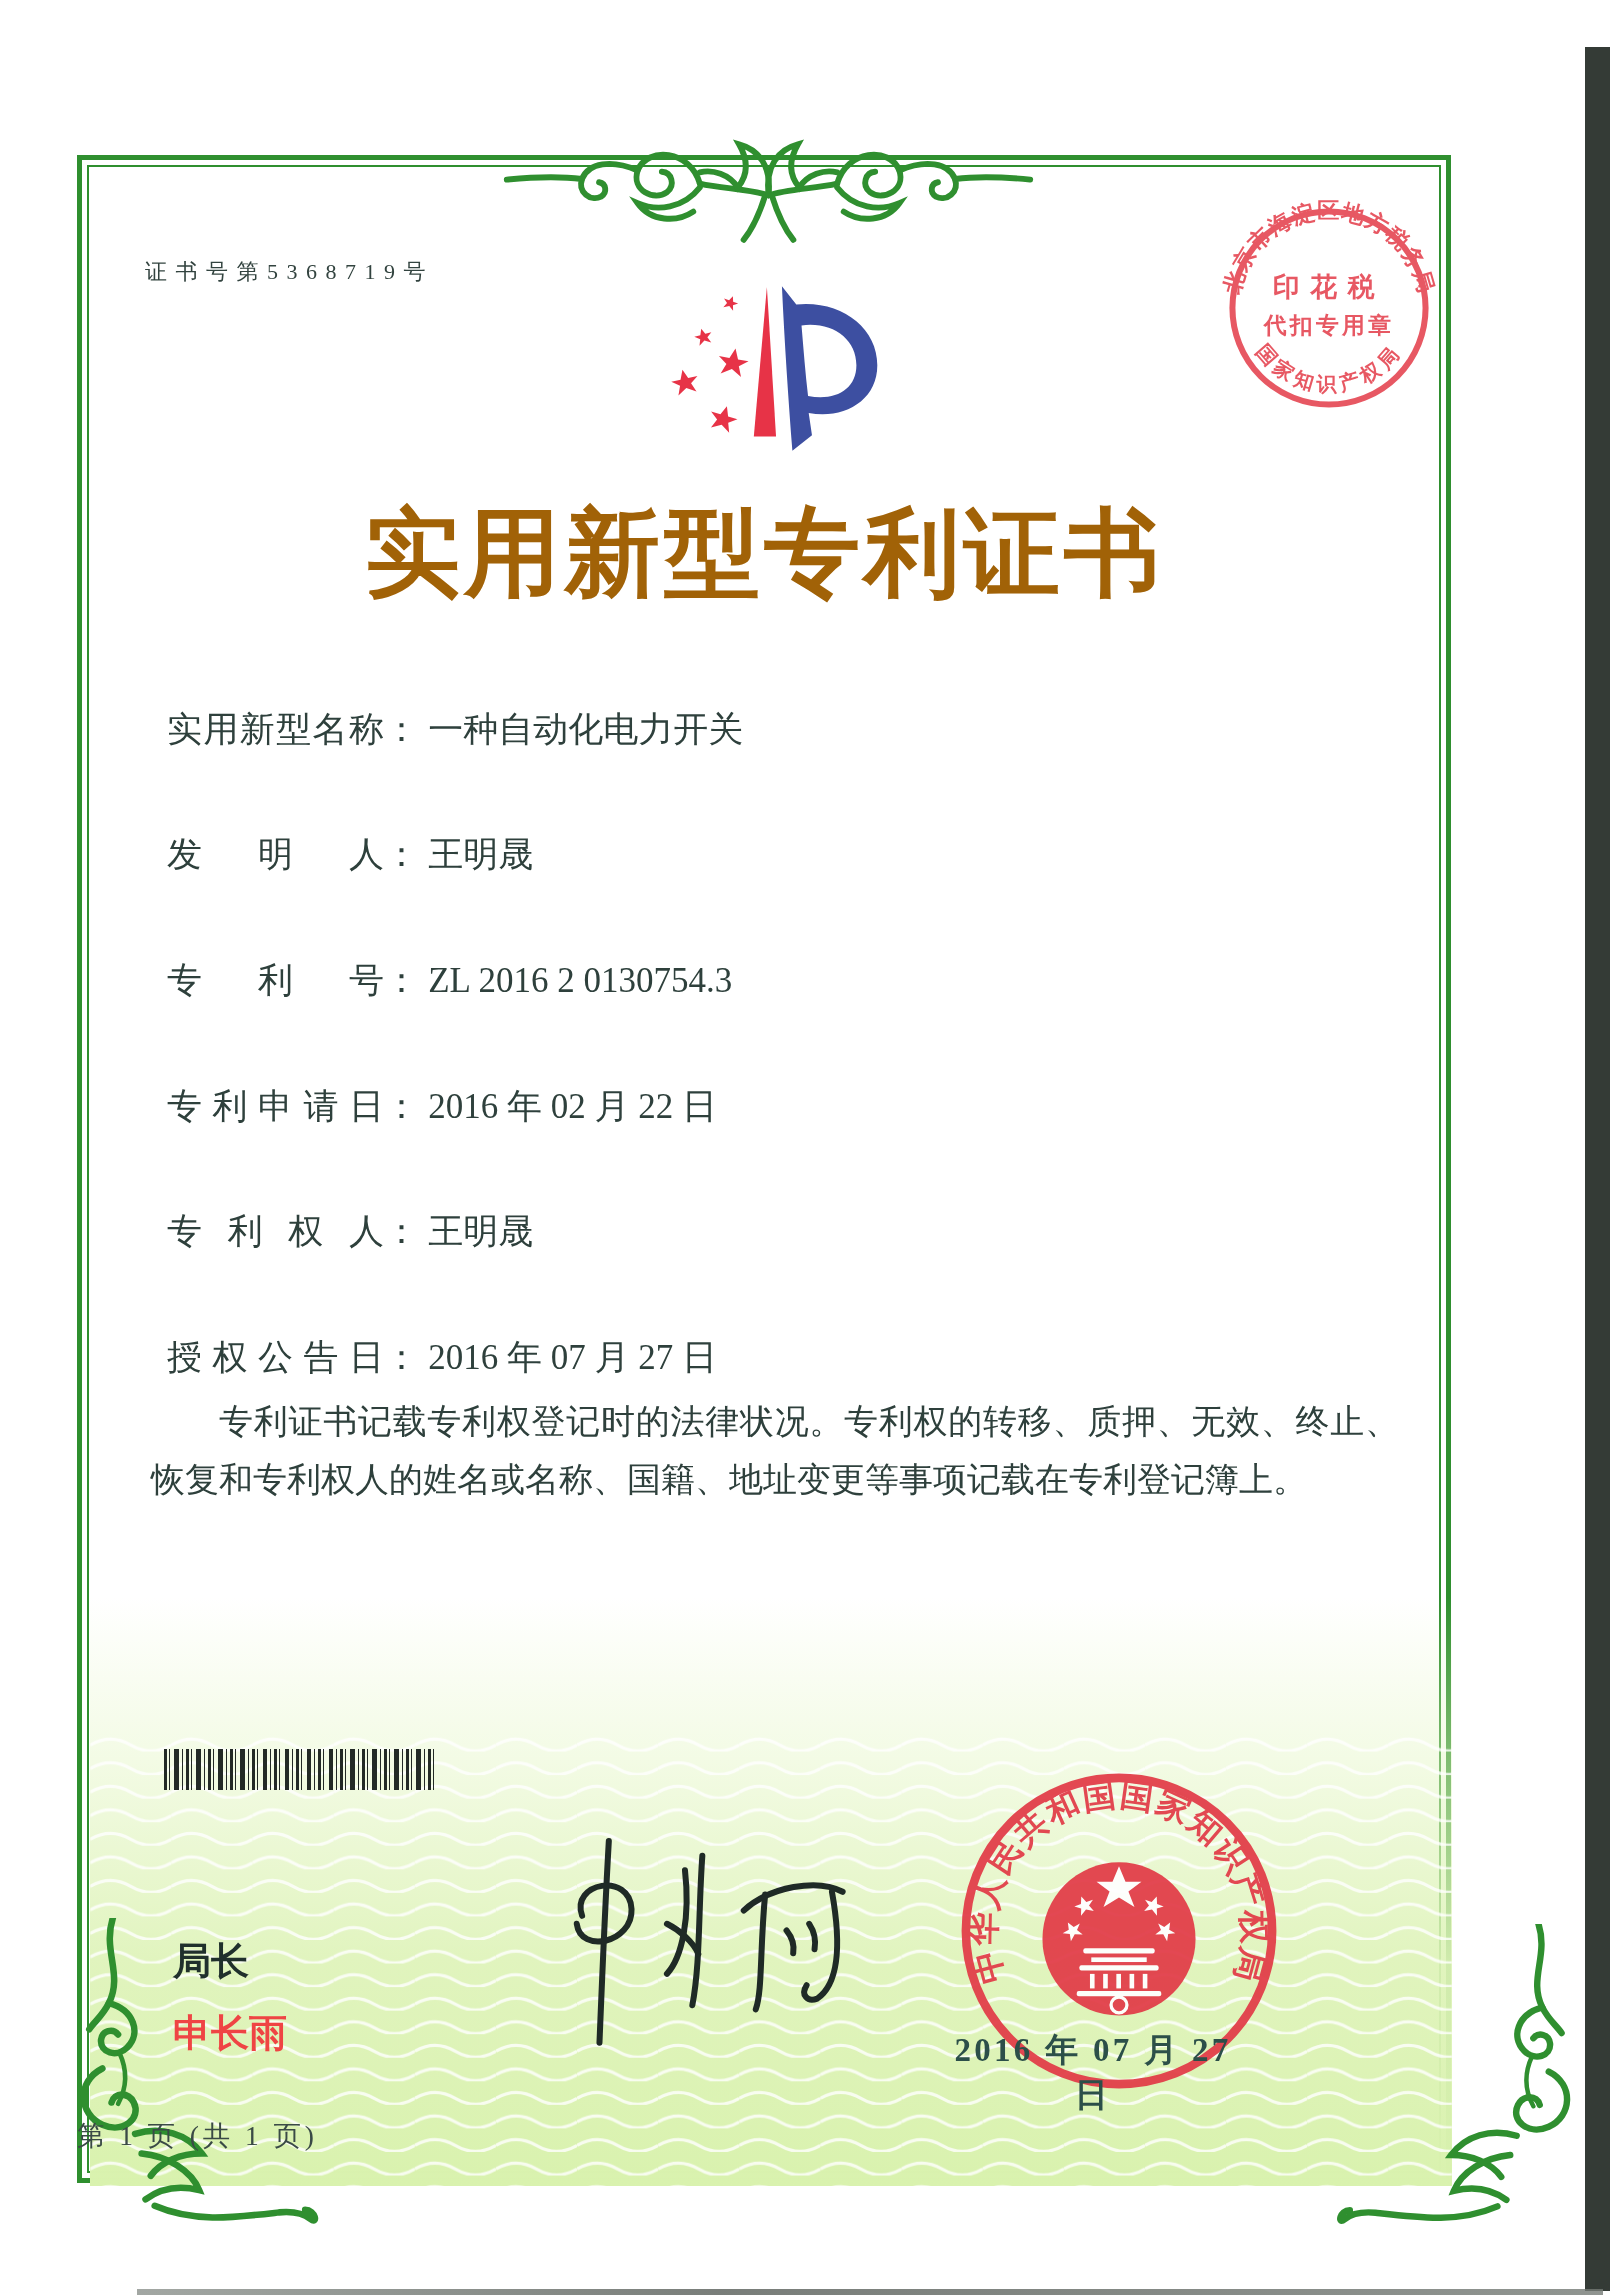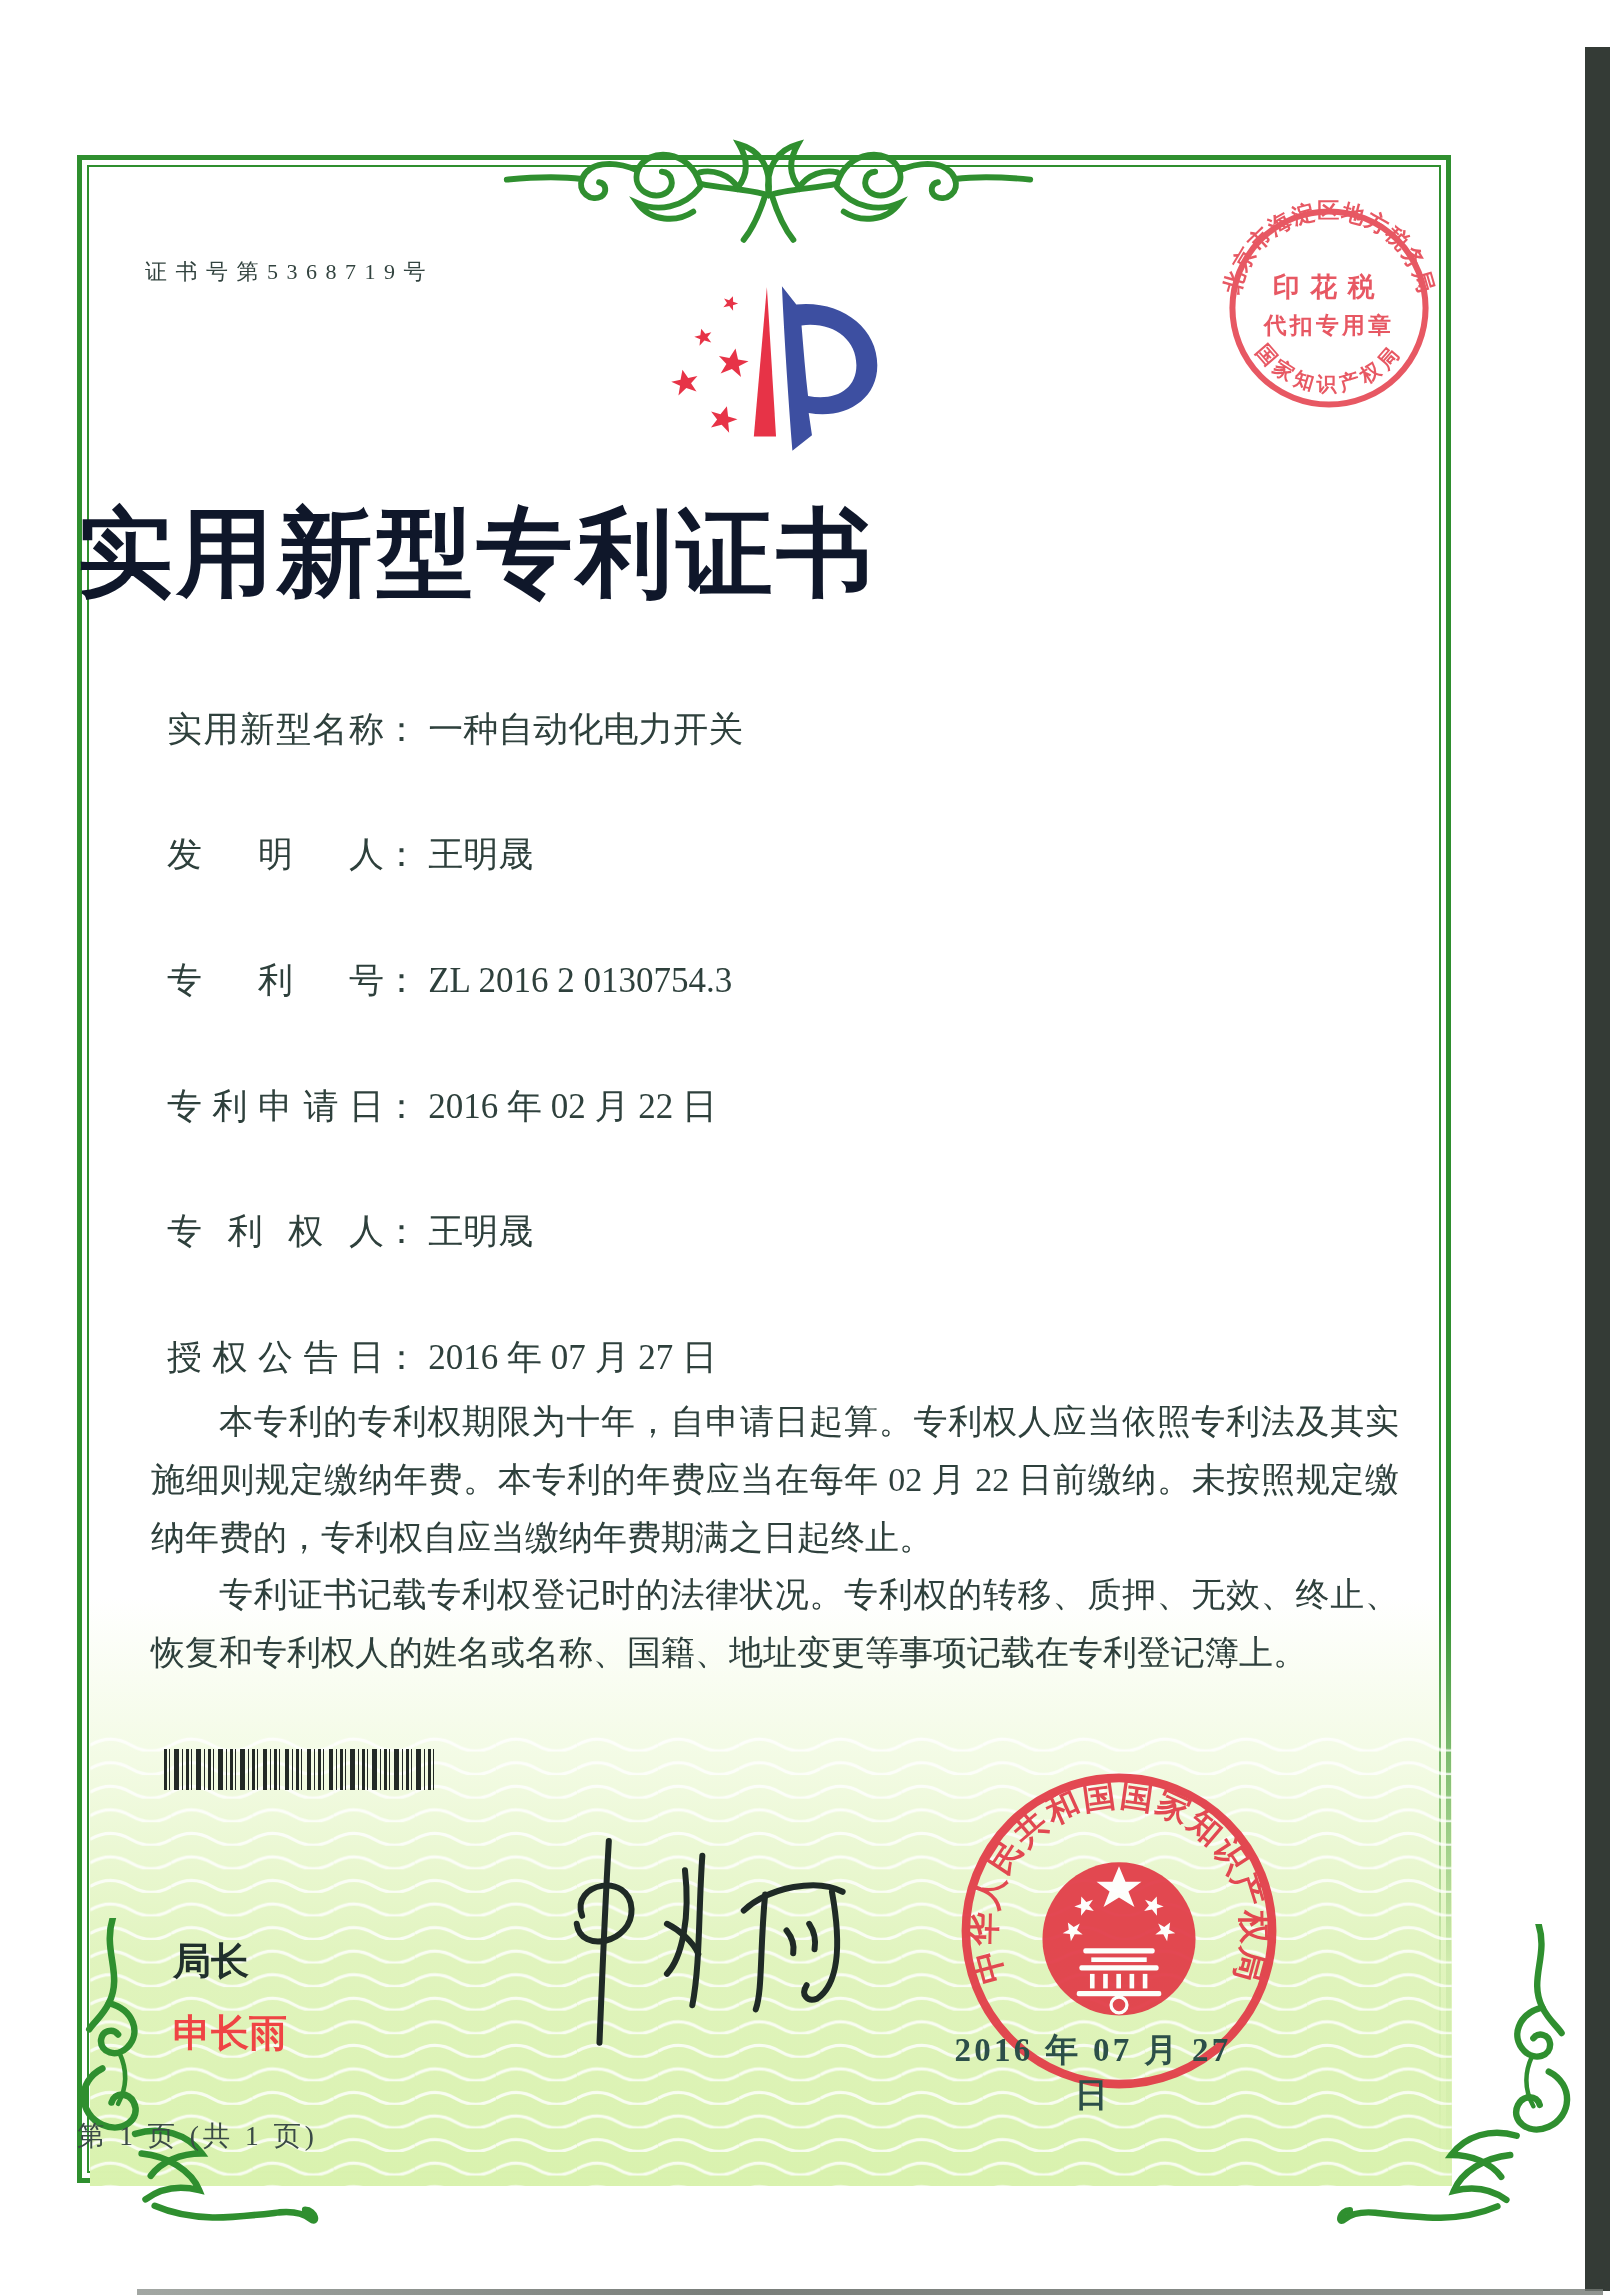--- a/index.html
+++ b/index.html
@@ -27,22 +27,22 @@
     left:90px;top:1597px;width:1362px;height:589px;
     background:linear-gradient(180deg,rgba(228,246,196,0) 0%,rgba(228,246,196,.45) 28%,rgba(222,243,184,.92) 62%,#d9f2ae 100%);
   }
   .waves{left:90px;top:1728px;width:1362px;height:458px;}
   .cert-no{
     left:145px;top:257px;font-size:22px;letter-spacing:8.5px;color:#32433f;
   }
   .logo{left:647px;top:264px;width:262px;height:196px;}
   .stamp{left:1215px;top:194px;width:228px;height:228px;opacity:.92;}
   .title{
-    left:77px;top:490px;width:1374px;text-align:left;
-    font-size:96px;font-weight:700;letter-spacing:3.9px;color:#0f172a;
+    left:77px;top:490px;width:1374px;text-align:center;
+    font-size:96px;font-weight:700;letter-spacing:3.9px;color:#a16207;
   }
   .field{left:151px;font-size:35px;color:#2e403c;white-space:nowrap;margin-left:16px;}
   .field .lbl{display:inline-block;width:217px;text-align:justify;text-align-last:justify;vertical-align:bottom;}
   .field .colon{display:inline-block;margin-right:9.2px;}
   .paras{
     left:151px;top:1393px;width:1248px;font-size:34px;line-height:1.7;
     color:#2e403c;text-align:justify;
   }
   .paras p{margin:0;text-indent:2em;}
   .barcode{
@@ -177,21 +177,20 @@
   <span class="lbl">专利申请日</span><span class="colon">：</span><span>2016 年 02 月 22 日</span>
 </div>
 <div class="abs field" style="top:1208px">
   <span class="lbl">专利权人</span><span class="colon">：</span><span>王明晟</span>
 </div>
 <div class="abs field" style="top:1334px">
   <span class="lbl">授权公告日</span><span class="colon">：</span><span>2016 年 07 月 27 日</span>
 </div>
 
 <div class="abs paras">
-  <p>本专利的专利权期限为十年，自申请日起算。专利权人应当依照专利法及其实施细则规定缴纳年费。本专利的年费应当在每年 02 月 22 日前缴纳。未按照规定缴纳年费的，专利权自应当缴纳年费期满之日起终止。</p>
   <p>专利证书记载专利权登记时的法律状况。专利权的转移、质押、无效、终止、恢复和专利权人的姓名或名称、国籍、地址变更等事项记载在专利登记簿上。</p>
 </div>
 
 <div class="abs barcode"></div>
 
 <div class="abs director-label">局长</div>
 <div class="abs director-name">申长雨</div>
 
 <svg class="abs signature" viewBox="0 0 500 330">
   <g fill="none" stroke="#1f2a26" stroke-width="9" stroke-linecap="round">

